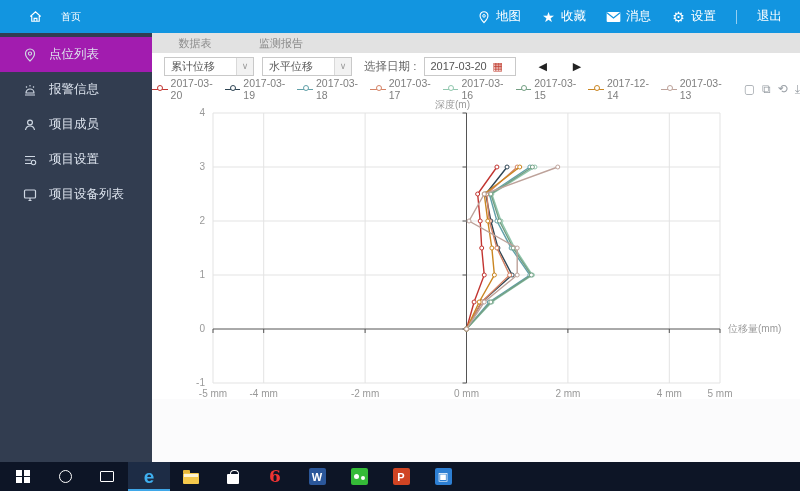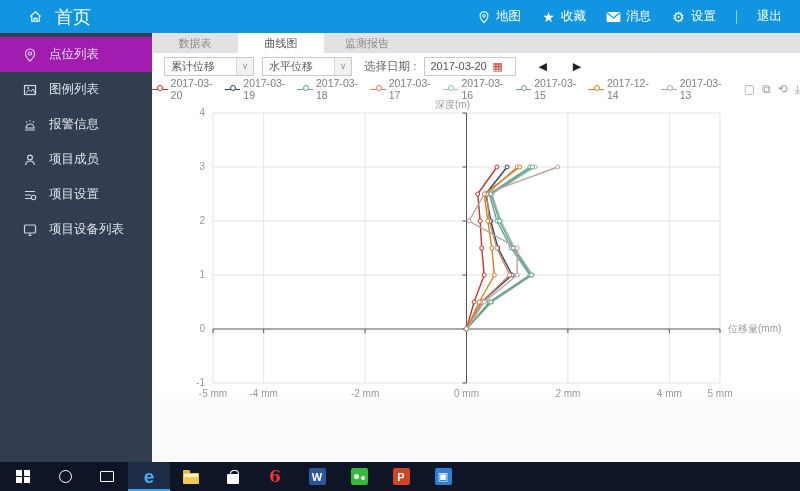--- a/index.html
+++ b/index.html
@@ -3,21 +3,21 @@
 <meta charset="utf-8">
 <style>
   * { margin:0; padding:0; box-sizing:border-box; }
   html,body { width:800px; height:491px; overflow:hidden; }
   body { font-family:"Liberation Sans","DejaVu Sans",sans-serif; background:#fff; font-size:12px; }
   .app { width:800px; height:491px; display:flex; flex-direction:column; }
 
   
   header { height:33px; background:#1295e0; display:flex; align-items:center; color:#fff; flex:0 0 33px; }
   .brand { width:200px; padding-left:14px; font-size:16px; font-weight:bold; letter-spacing:.5px; white-space:nowrap; }
-  .nav-home { display:flex; align-items:center; gap:12px; margin-left:28px; font-size:18px; cursor:pointer; }
+  .nav-home { display:flex; align-items:center; gap:18px; margin-left:28px; font-size:10px; cursor:pointer; }
   .hdr-right { margin-left:auto; display:flex; align-items:center; gap:20px; padding-right:18px; font-size:12.5px; }
   .hdr-item { display:flex; align-items:center; gap:5px; cursor:pointer; }
   .hdr-sep { width:1px; height:14px; background:rgba(255,255,255,.55); }
   .hicon { width:15px; height:15px; display:inline-flex; align-items:center; justify-content:center; }
   .hicon svg { display:block; }
   .glyph { font-size:14px; line-height:1; }
 
   
   .body { flex:1 1 auto; display:flex; min-height:0; }
   aside { width:152px; background:#323d50; flex:0 0 152px; padding-top:4px; }
@@ -136,28 +136,20 @@
     <aside>
         <div class="side-item active">
           <svg width="16" height="16" viewBox="0 0 16 16">
             <path d="M8 14s-4.5-4.2-4.5-7.3A4.5 4.5 0 0 1 8 2a4.5 4.5 0 0 1 4.5 4.7C12.5 9.8 8 14 8 14z" fill="none" stroke="#cfd8e3" stroke-width="1.2"></path>
             <circle cx="8" cy="6.6" r="1.6" fill="none" stroke="#cfd8e3" stroke-width="1.1"></circle>
           </svg>
           <span>点位列表</span>
         </div>
         <div class="side-item">
           <svg width="16" height="16" viewBox="0 0 16 16">
-            <rect x="2.5" y="3.5" width="11" height="9" fill="none" stroke="#cfd8e3" stroke-width="1.2"></rect>
-            <path d="M4 11l3-3.5 2 2 2-2.5 2 4" fill="none" stroke="#cfd8e3" stroke-width="1"></path>
-            <circle cx="6" cy="6" r="1" fill="#cfd8e3"></circle>
-          </svg>
-          <span>图例列表</span>
-        </div>
-        <div class="side-item">
-          <svg width="16" height="16" viewBox="0 0 16 16">
             <path d="M4 11a4 4 0 0 1 8 0z" fill="none" stroke="#cfd8e3" stroke-width="1.2"></path>
             <path d="M3 13h10M8 3v1.5M4 4.5l1 1M12 4.5l-1 1" stroke="#cfd8e3" stroke-width="1.1"></path>
           </svg>
           <span>报警信息</span>
         </div>
         <div class="side-item">
           <svg width="16" height="16" viewBox="0 0 16 16">
             <circle cx="8" cy="5.5" r="2.4" fill="none" stroke="#cfd8e3" stroke-width="1.2"></circle>
             <path d="M3.5 13c.5-2.8 2.3-4 4.5-4s4 1.2 4.5 4" fill="none" stroke="#cfd8e3" stroke-width="1.2"></path>
           </svg>
@@ -175,21 +167,20 @@
             <rect x="2.5" y="3" width="11" height="8" rx="1" fill="none" stroke="#cfd8e3" stroke-width="1.2"></rect>
             <path d="M6.5 13.5h3M8 11v2.5" stroke="#cfd8e3" stroke-width="1.2"></path>
           </svg>
           <span>项目设备列表</span>
         </div>
       </aside>
 
     <main>
       <div class="tabbar">
           <div class="tab">数据表</div>
-          <div class="tab active">曲线图</div>
           <div class="tab">监测报告</div>
         </div>
 
       <div class="controls">
         <div class="select">
           <span class="sel-txt">累计位移</span>
           <span class="sel-arrow">∨</span>
         </div>
         <div class="select">
           <span class="sel-txt">水平位移</span>

